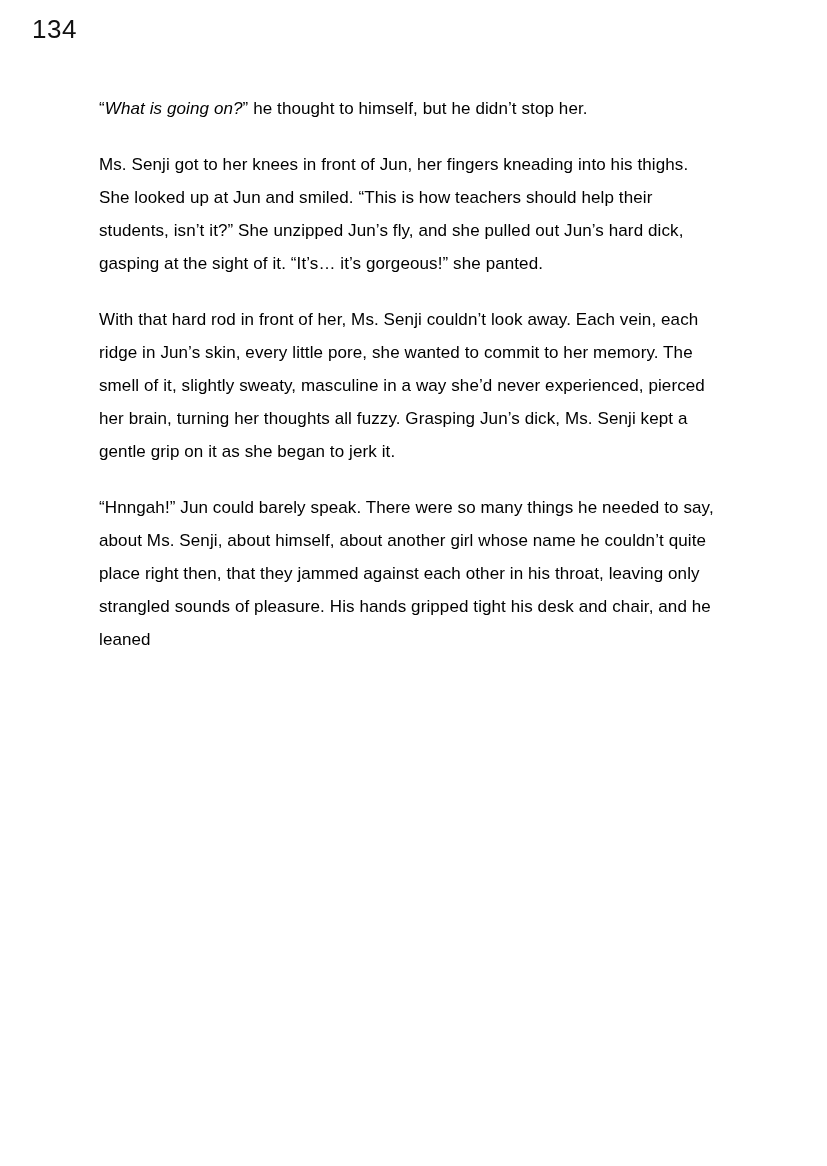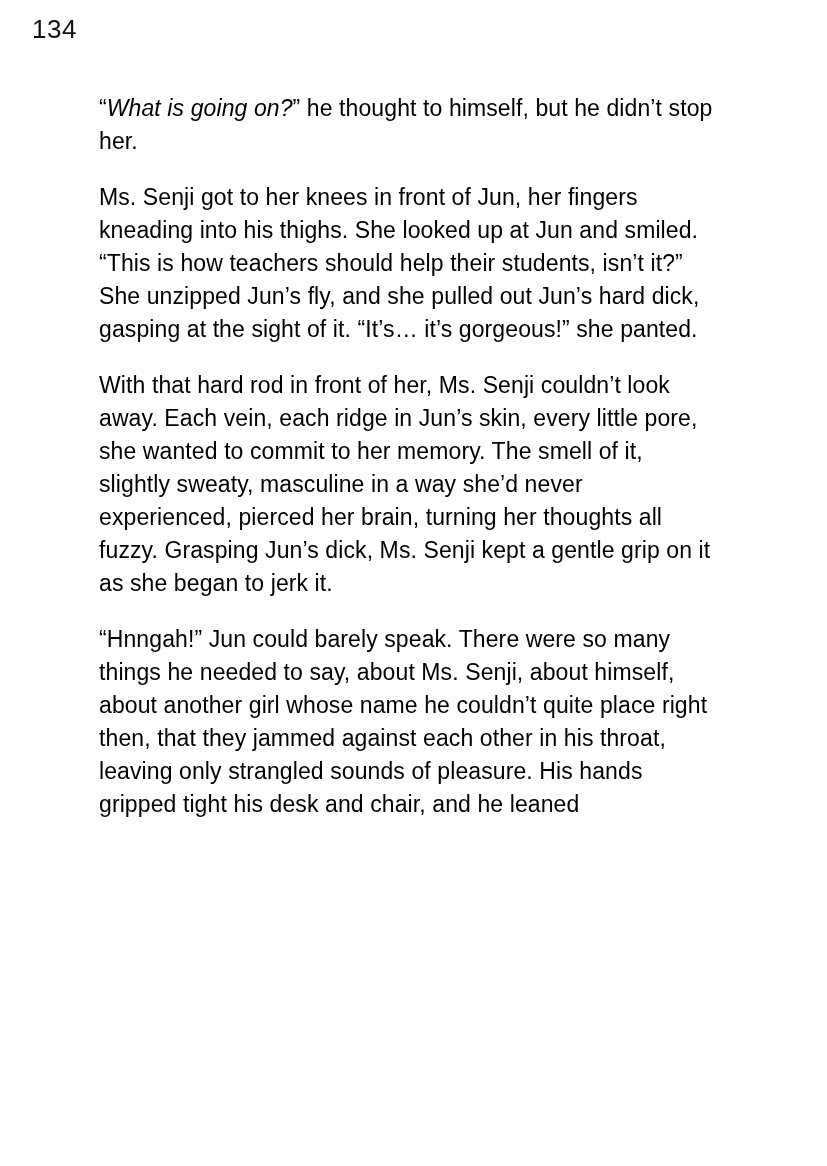--- a/index.html
+++ b/index.html
@@ -30,21 +30,21 @@
     letter-spacing: 0.5px;
     color: #111111;
   }
   .body-text {
     position: absolute;
     top: 92px;
     left: 99px;
     width: 615px;
   }
   .para {
-    font-size: 23px;
+    font-size: 17px;
     line-height: 33px;
     margin: 0 0 23px 0;
     text-align: left;
     color: #000000;
     letter-spacing: 0.1px;
   }
   .para:last-child {
     margin-bottom: 16px;
   }
   .para em {

